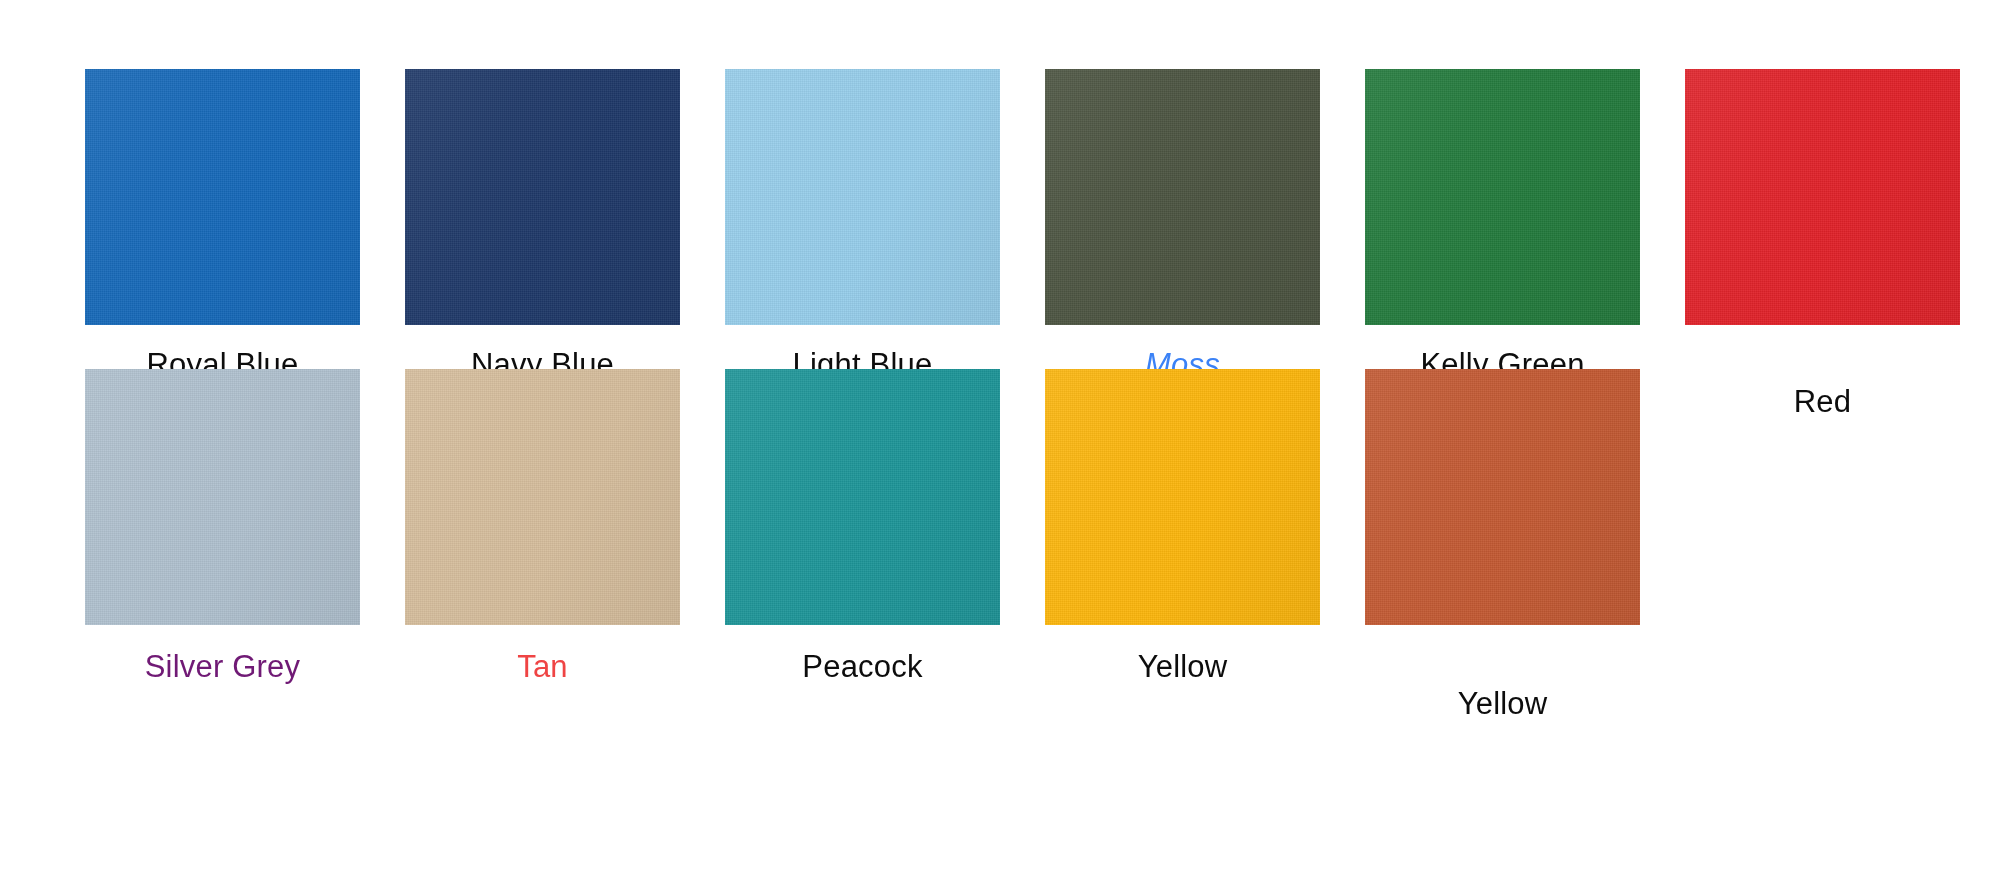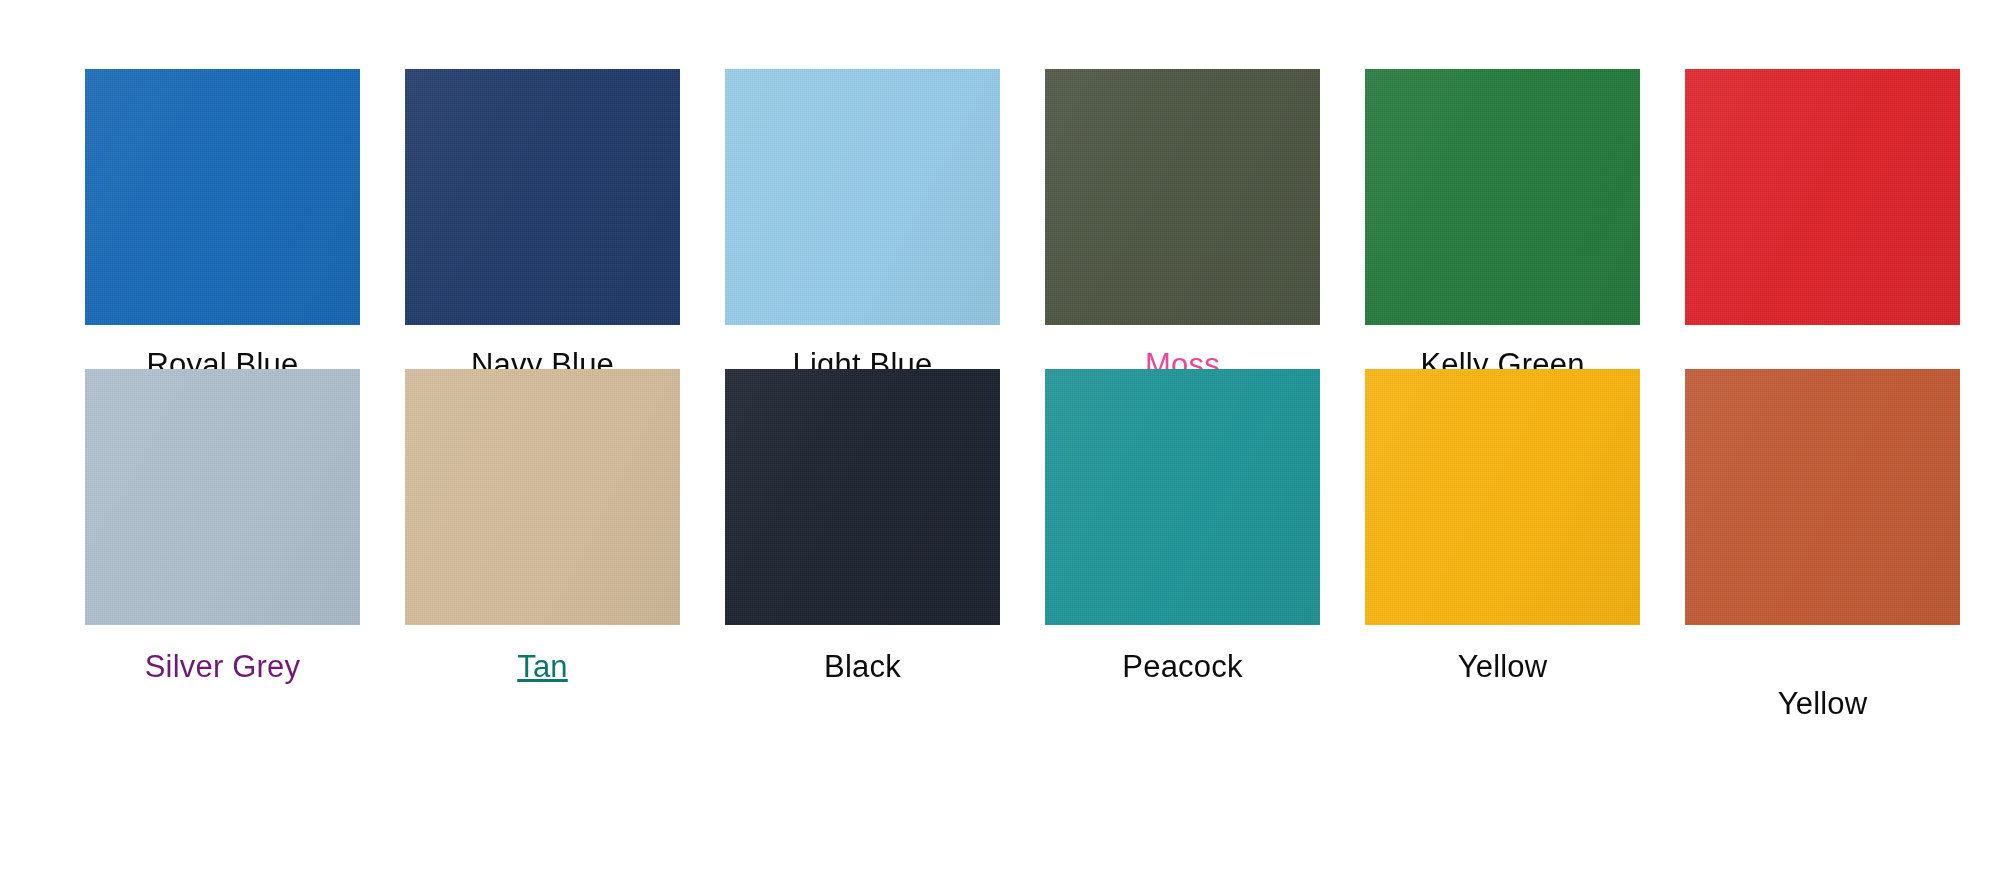--- a/index.html
+++ b/index.html
@@ -120,21 +120,21 @@
       <div class="swatch-label" style="color: rgb(13, 13, 13);">Navy Blue</div>
     </div>
 
     <div class="swatch-cell">
       <div class="swatch-chip" style="background-color: rgb(150, 205, 234);"></div>
       <div class="swatch-label" style="color: rgb(13, 13, 13);">Light Blue</div>
     </div>
 
     <div class="swatch-cell">
       <div class="swatch-chip" style="background-color: rgb(75, 83, 64);"></div>
-      <div class="swatch-label" style="color: #ec4899;">Moss</div>
+      <div class="swatch-label" style="color: #3b82f6; font-style: italic;">Moss</div>
     </div>
 
     <div class="swatch-cell">
       <div class="swatch-chip" style="background-color: rgb(34, 122, 60);"></div>
       <div class="swatch-label" style="color: rgb(13, 13, 13); text-align: center;">Kelly Green</div>
     </div>
 
     <div class="swatch-cell">
       <div class="swatch-chip" style="background-color: rgb(224, 33, 41);"></div>
       <div class="swatch-label" style="color: rgb(13, 13, 13);">Red</div>
@@ -144,27 +144,23 @@
 
   <div class="swatch-row" id="swatch-row-2">
 
     <div class="swatch-cell">
       <div class="swatch-chip" style="background-color: rgb(175, 192, 206);"></div>
       <div class="swatch-label" style="color: #701a75;">Silver Grey</div>
     </div>
 
     <div class="swatch-cell">
       <div class="swatch-chip" style="background-color: rgb(213, 189, 156);"></div>
-      <div class="swatch-label" style="color: #0f766e; text-decoration: underline;">Tan</div>
+      <div class="swatch-label" style="color: #ef4444;">Tan</div>
     </div>
 
-    <div class="swatch-cell">
-      <div class="swatch-chip" style="background-color: rgb(26, 32, 45);"></div>
-      <div class="swatch-label" style="color: rgb(13, 13, 13);">Black</div>
-    </div>
 
     <div class="swatch-cell">
       <div class="swatch-chip" style="background-color: rgb(29, 149, 152);"></div>
       <div class="swatch-label" style="color: rgb(13, 13, 13);">Peacock</div>
     </div>
 
     <div class="swatch-cell">
       <div class="swatch-chip" style="background-color: rgb(251, 181, 12);"></div>
       <div class="swatch-label" style="color: rgb(13, 13, 13);">Yellow</div>
     </div>

